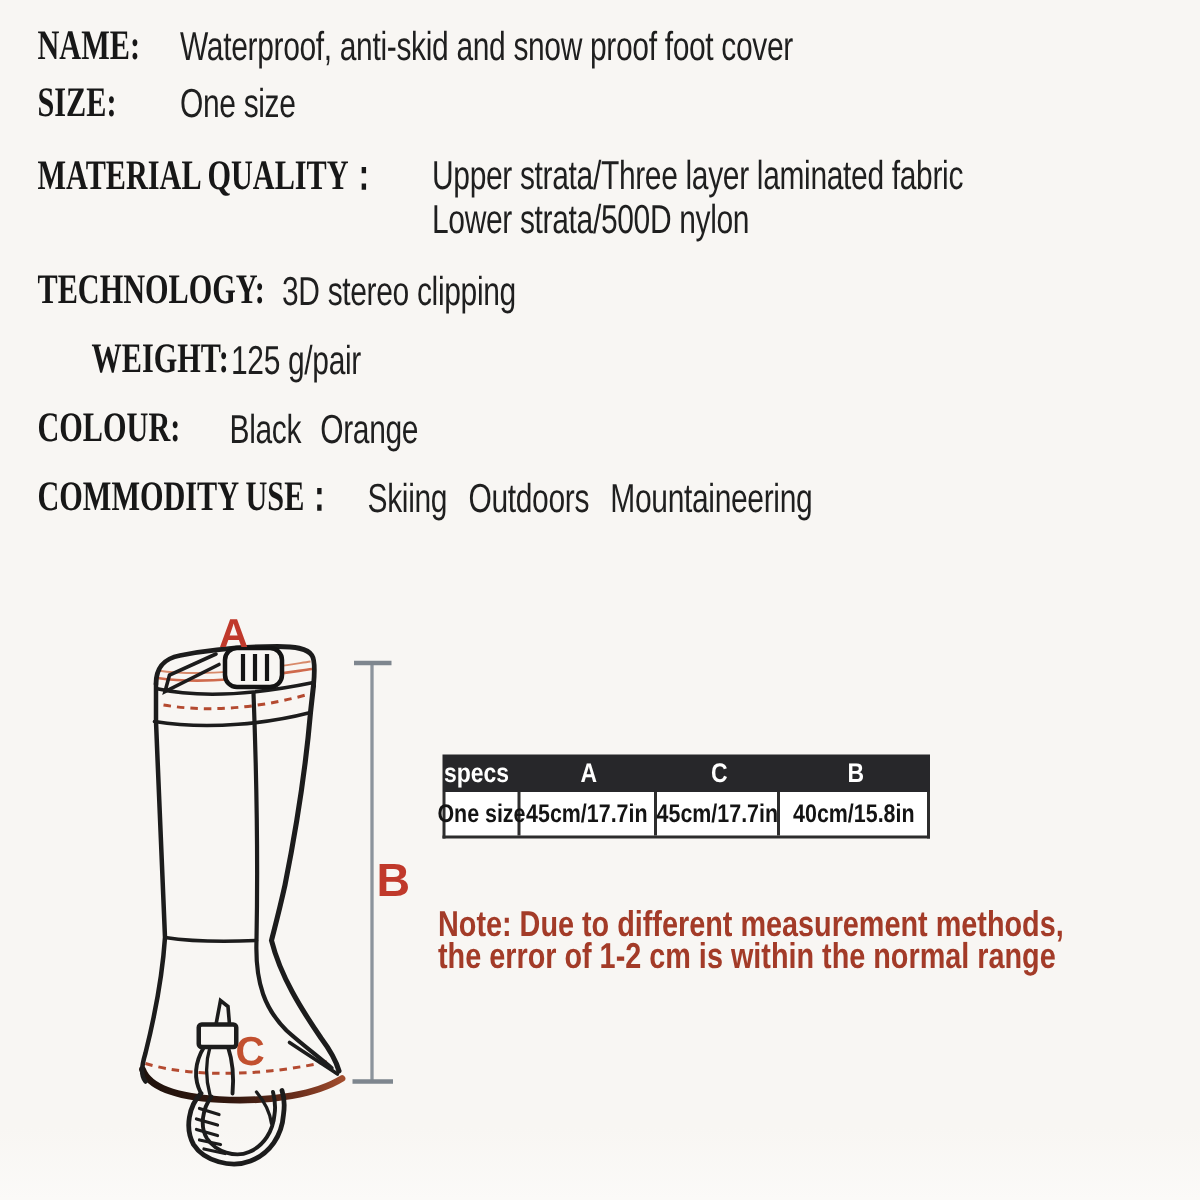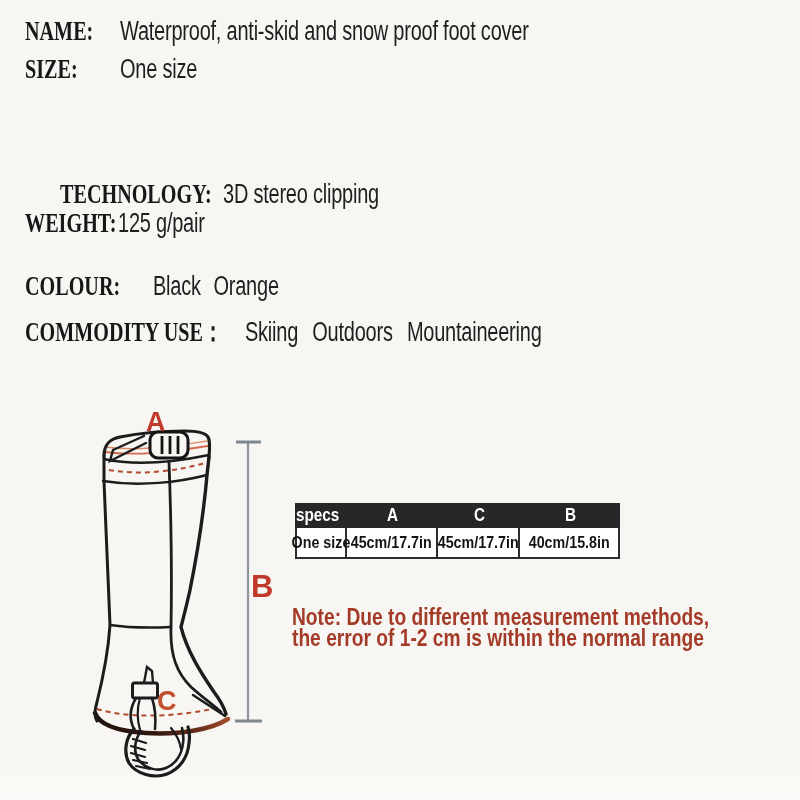--- a/index.html
+++ b/index.html
@@ -24,22 +24,22 @@
     position:absolute;top:0;display:inline-block;
     font-family:"Liberation Sans", sans-serif;
     font-size:27px;color:#1f1f1f;letter-spacing:-0.3px;
     transform:scaleX(0.74);transform-origin:0 50%;
     white-space:pre;line-height:30px;
   }
   .val.two-line{line-height:29px;}
   .row-name{top:16px;}    .row-name .val{left:95px;}
   .row-size{top:54px;}    .row-size .val{left:95px;}
   .row-material{top:103px;} .row-material .val{left:263px;}
-  .row-technology{top:179px;margin-left:35px;} .row-technology .val{left:163px;}
-  .row-weight{top:208px;} .row-weight .val{left:93px;}
+  .row-technology{top:179px;} .row-technology .val{left:163px;}
+  .row-weight{top:225px;margin-left:36px;} .row-weight .val{left:93px;}
   .row-colour{top:271px;} .row-colour .val{left:128px;word-spacing:10px;}
   .row-commodity{top:317px;} .row-commodity .val{left:220px;word-spacing:12px;}
 
   
   .figure{position:absolute;left:70px;top:408px;width:210px;height:392px;}
 
   
   .size-table{position:absolute;left:295px;top:503px;width:325px;}
   .thead{display:flex;height:25px;background:#27272a;align-items:stretch;}
   .th{display:flex;align-items:center;justify-content:center;
@@ -67,20 +67,24 @@
 
 <div class="canvas">
 
   <div class="row row-name">
     <span class="lbl">NAME:</span>
     <span class="val">Waterproof, anti-skid and snow proof foot cover</span>
   </div>
   <div class="row row-size">
     <span class="lbl">SIZE:</span>
     <span class="val">One size</span>
+  </div>
+  <div class="row row-material">
+    <span class="lbl">MATERIAL QUALITY：</span>
+    <span class="val two-line"><span style="display:block;">Upper strata/Three layer laminated fabric</span><span style="display:block;">Lower strata/500D nylon</span></span>
   </div>
   <div class="row row-technology">
     <span class="lbl">TECHNOLOGY:</span>
     <span class="val">3D stereo clipping</span>
   </div>
   <div class="row row-weight">
     <span class="lbl">WEIGHT:</span>
     <span class="val">125 g/pair</span>
   </div>
   <div class="row row-colour">

